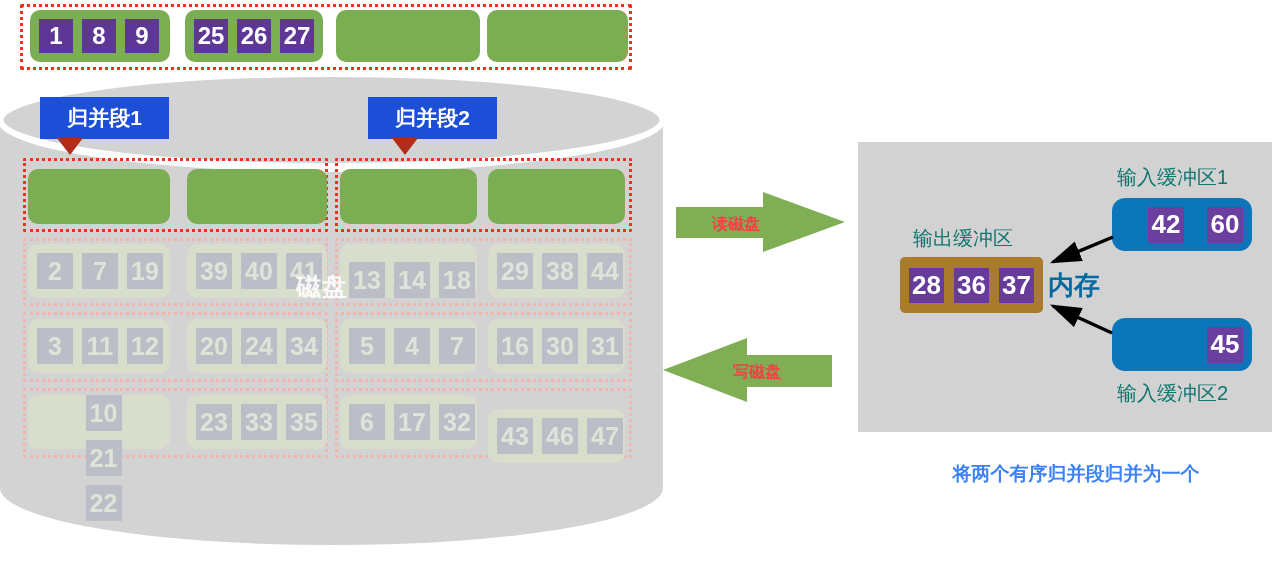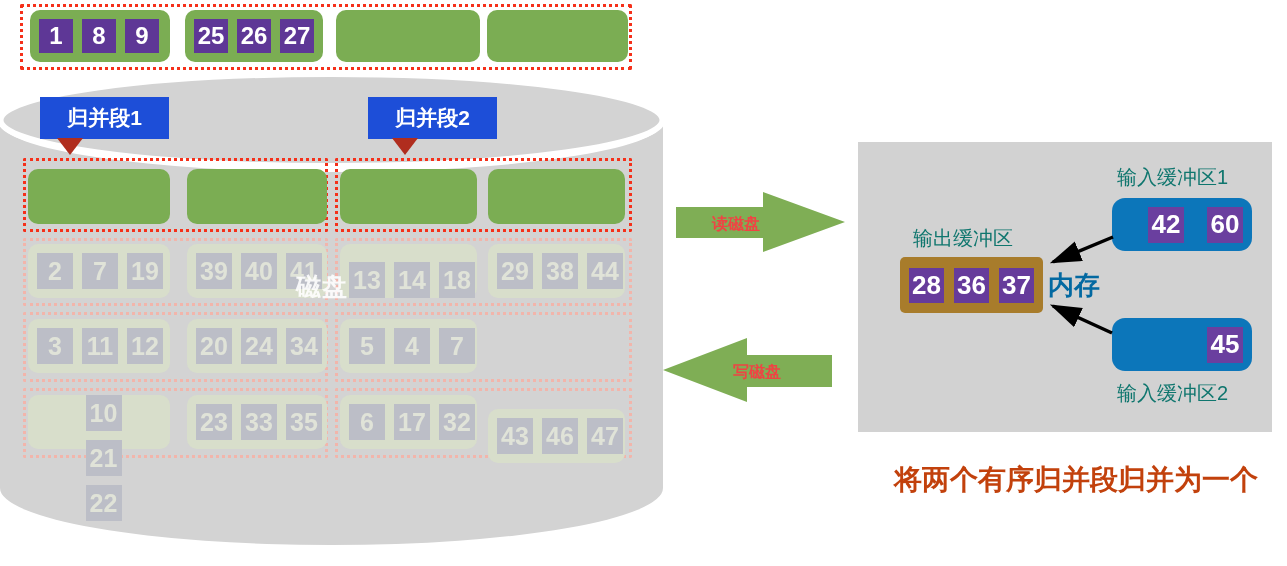--- a/index.html
+++ b/index.html
@@ -48,21 +48,21 @@
   }
   .bluebuf .sq{width:36px;height:36px;background:#6a3f9f;font-size:26px;}
   #output-buffer{
     position:absolute;left:42px;top:115px;width:143px;height:56px;background:#a87c2b;border-radius:5px;
     display:flex;align-items:center;padding-left:9px;gap:10px;box-sizing:border-box;
   }
   #output-buffer .sq{width:35px;height:35px;font-size:26px;background:#663b9b;}
   .mem-label{position:absolute;left:190px;top:126px;color:#0369a1;font-weight:bold;font-size:26px;}
   #caption{
     position:absolute;left:880px;top:461px;width:392px;text-align:center;
-    color:#c2410c;font-weight:bold;font-size:28px;white-space:nowrap;
+    color:#3b82f6;font-weight:bold;font-size:19px;white-space:nowrap;
   }
 </style>
 </head>
 <body>
 
 <div id="canvas">
 
   <svg class="abs" style="left:0;top:70px;" width="666" height="500" viewBox="0 0 666 500">
     <path d="M0,52 A331.5,50 0 0 0 663,52 L663,418 A331.5,57 0 0 1 0,418 Z" fill="#d3d3d3"></path>
     <ellipse cx="331.5" cy="50" rx="331" ry="46" fill="#d3d3d3" stroke="#ffffff" stroke-width="6"></ellipse>
@@ -130,20 +130,25 @@
   </div>
   <div class="gblock fadedb" style="left:187px;top:319px;width:140px;">
     <span class="sq">20</span>
     <span class="sq">24</span>
     <span class="sq">34</span>
   </div>
   <div class="gblock fadedb" style="left:340px;top:319px;width:137px;">
     <span class="sq">5</span>
     <span class="sq">4</span>
     <span class="sq">7</span>
+  </div>
+  <div class="gblock fadedb" style="left:488px;top:319px;width:137px;">
+    <span class="sq">16</span>
+    <span class="sq">30</span>
+    <span class="sq">31</span>
   </div>
 
   <div class="dotted faded" style="left:23px;top:388px;width:305px;height:70px"></div>
   <div class="dotted faded" style="left:335px;top:388px;width:297px;height:70px"></div>
   <div class="gblock fadedb" style="left:28px;top:395px;width:142px;flex-direction:column;">
     <span class="sq">10</span>
     <span class="sq">21</span>
     <span class="sq">22</span>
   </div>
   <div class="gblock fadedb" style="left:187px;top:395px;width:140px;">

